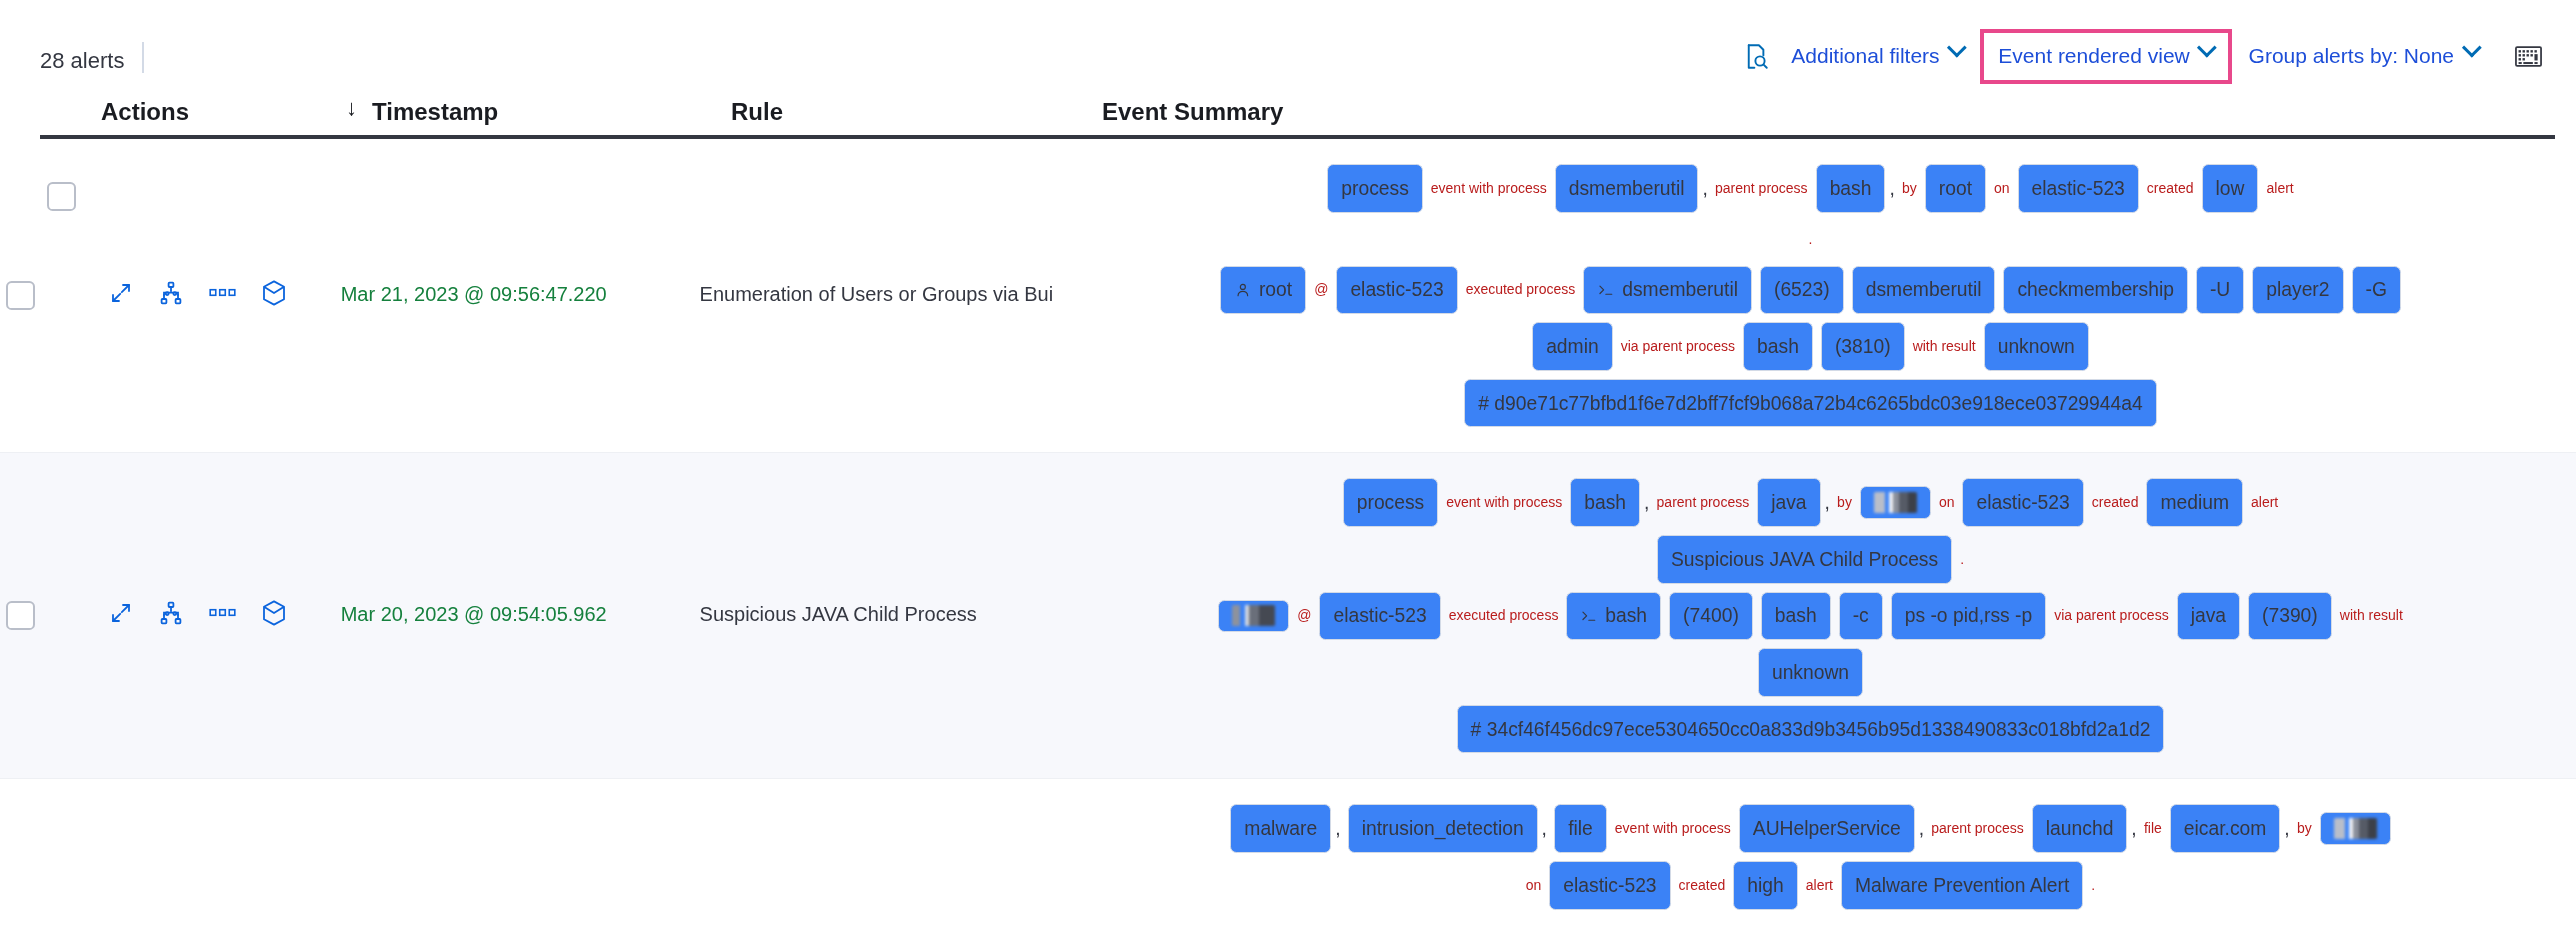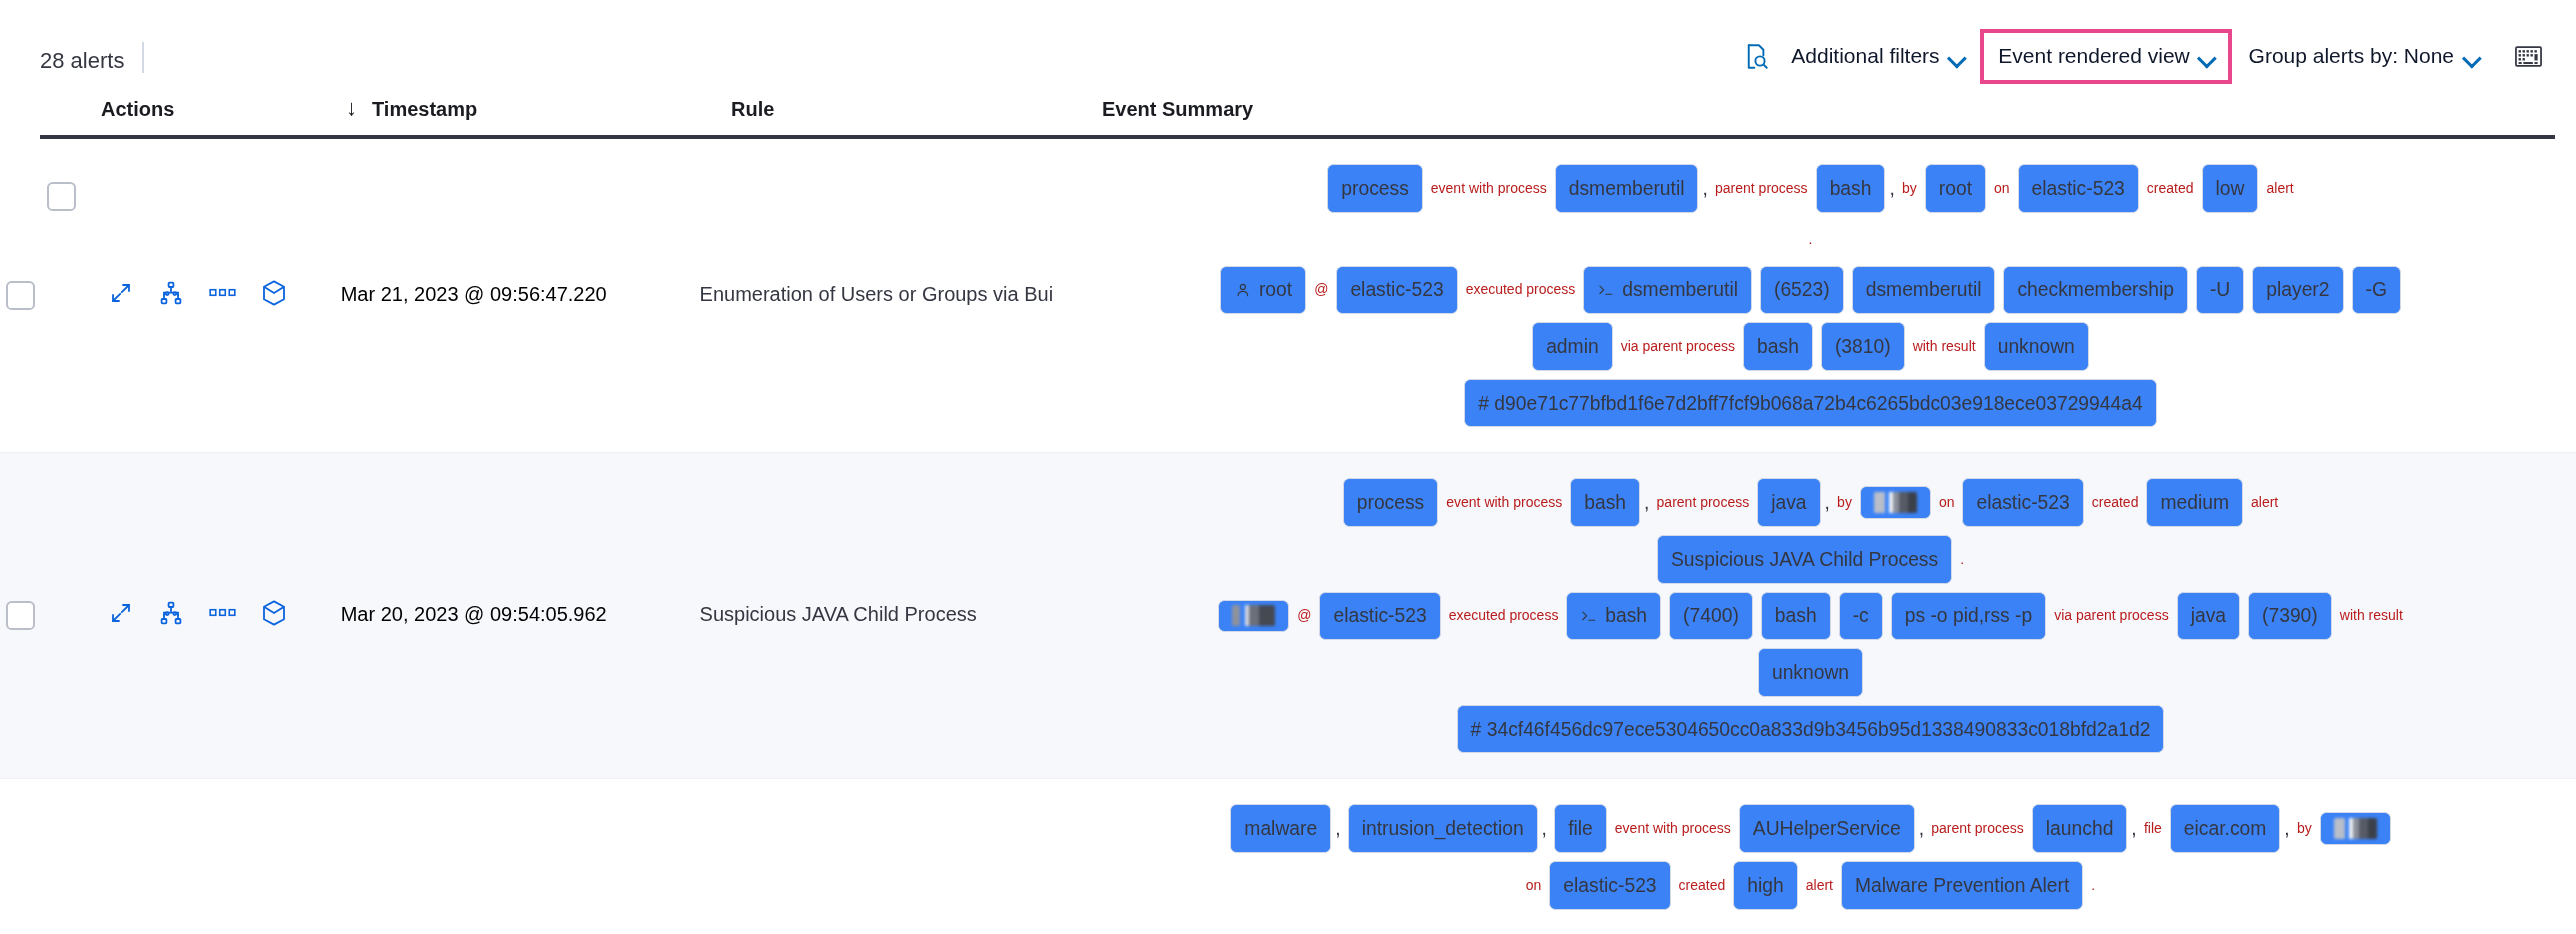--- a/index.html
+++ b/index.html
@@ -28,22 +28,22 @@
   }
   .toolbar-right {
     position: absolute; right: 11.3px; top: 29px;
     display: flex; align-items: center; gap: 0px;
   }
   .tb-icon-btn {
     display:flex; align-items:center; justify-content:center;
     width: 43px; height: 43px; cursor: pointer;
   }
   .tb-link {
-    display: flex; align-items: flex-end; gap: 10.5px;
-    color: #0f172a; font-size: 21px; white-space: nowrap;
+    display: flex; align-items: flex-start; gap: 10.5px;
+    color: #1d4ed8; font-size: 21px; white-space: nowrap;
     padding: 4.8px 14.5px; cursor: pointer;
   }
   .tb-link.boxed {
     border: 4.8px solid #ee5396;
     border-color: #e8488b;
     padding: 11.3px 14.5px;
     margin: 0 1.6px;
   }
   .chev {
     display:inline-block; width: 13.7px; height: 13.7px;
@@ -55,21 +55,21 @@
   
   .thead {
     position: absolute; left: 0; top: 87px; right: 0; height: 50px;
   }
   .thead-rule {
     position: absolute; left: 40px; right: 21px; top: 135px; height: 4px;
     background: #343741;
   }
   .th {
     position: absolute; top: 11.3px;
-    font-size: 20px; font-weight: bold; color: #1a1c21; white-space: nowrap;
+    font-size: 24px; font-weight: bold; color: #1a1c21; white-space: nowrap;
   }
   .th-actions { left: 101px; }
   .th-timestamp { left: 372px; }
   .th-rule { left: 731px; }
   .th-summary { left: 1102px; }
   .sort-arrow {
     position: absolute; left: 346px; top: 9.7px;
     font-size: 22px; color: #1a1c21; line-height: 1;
   }
 
@@ -103,21 +103,21 @@
     position: absolute; left: 20px; top: 50%; margin-top: -16px;
     display: flex; align-items: center; gap: 26px;
   }
   .act-icons .ic { cursor: pointer; display:block; }
 
   .cell-ts {
     width: 371px; flex: 0 0 371px; position: relative;
   }
   .cell-ts .txt {
     position: absolute; left: 13.7px; top: 50%; margin-top: -13px;
-    font-size: 20px; color: #000000; white-space: nowrap;
+    font-size: 20px; color: #15803d; white-space: nowrap;
   }
   .cell-rule {
     width: 371px; flex: 0 0 371px; position: relative;
   }
   .cell-rule .txt {
     position: absolute; left: 1.6px; top: 50%; margin-top: -13px;
     font-size: 20px; color: #343741; white-space: nowrap;
     overflow: hidden; text-overflow: clip; max-width: 362px;
   }
   .cell-summary {

